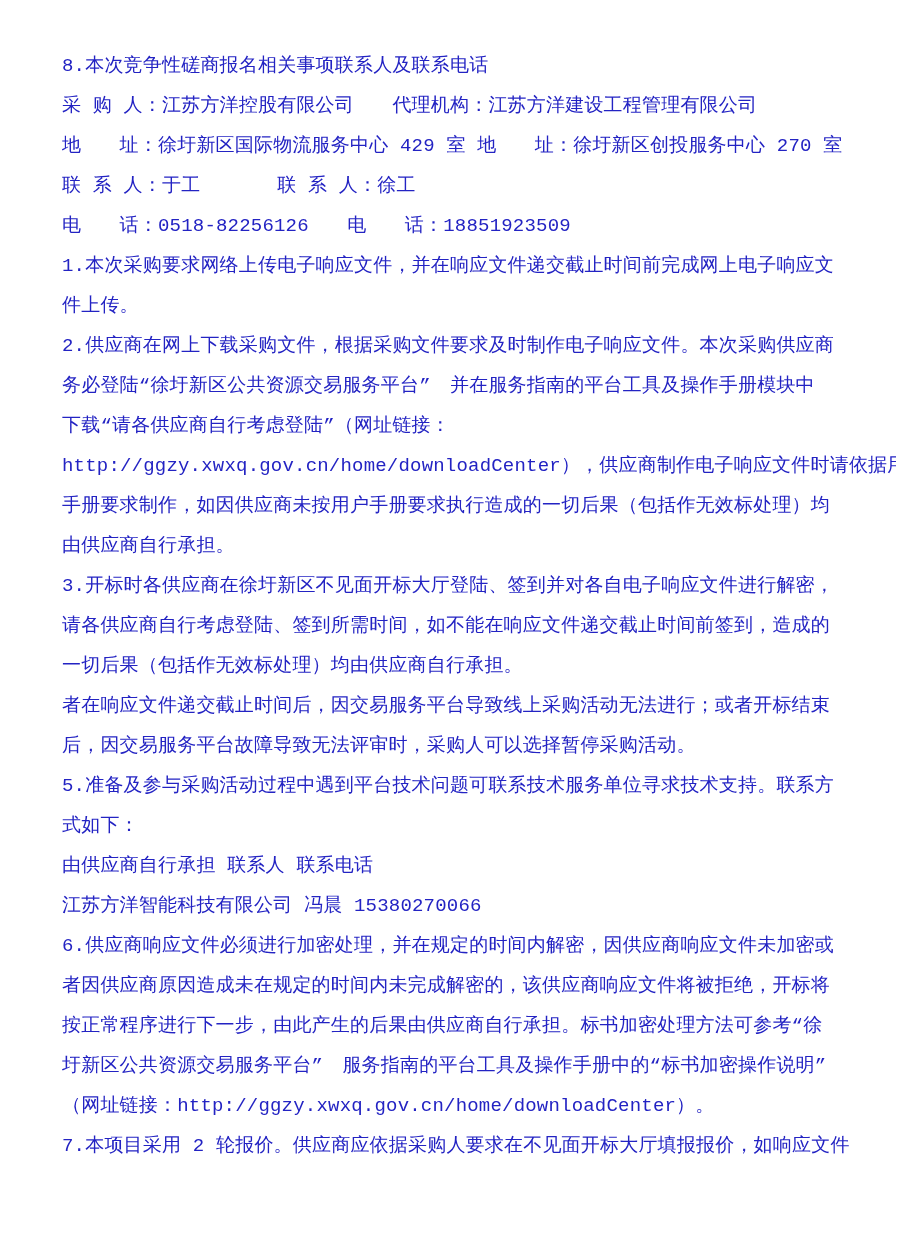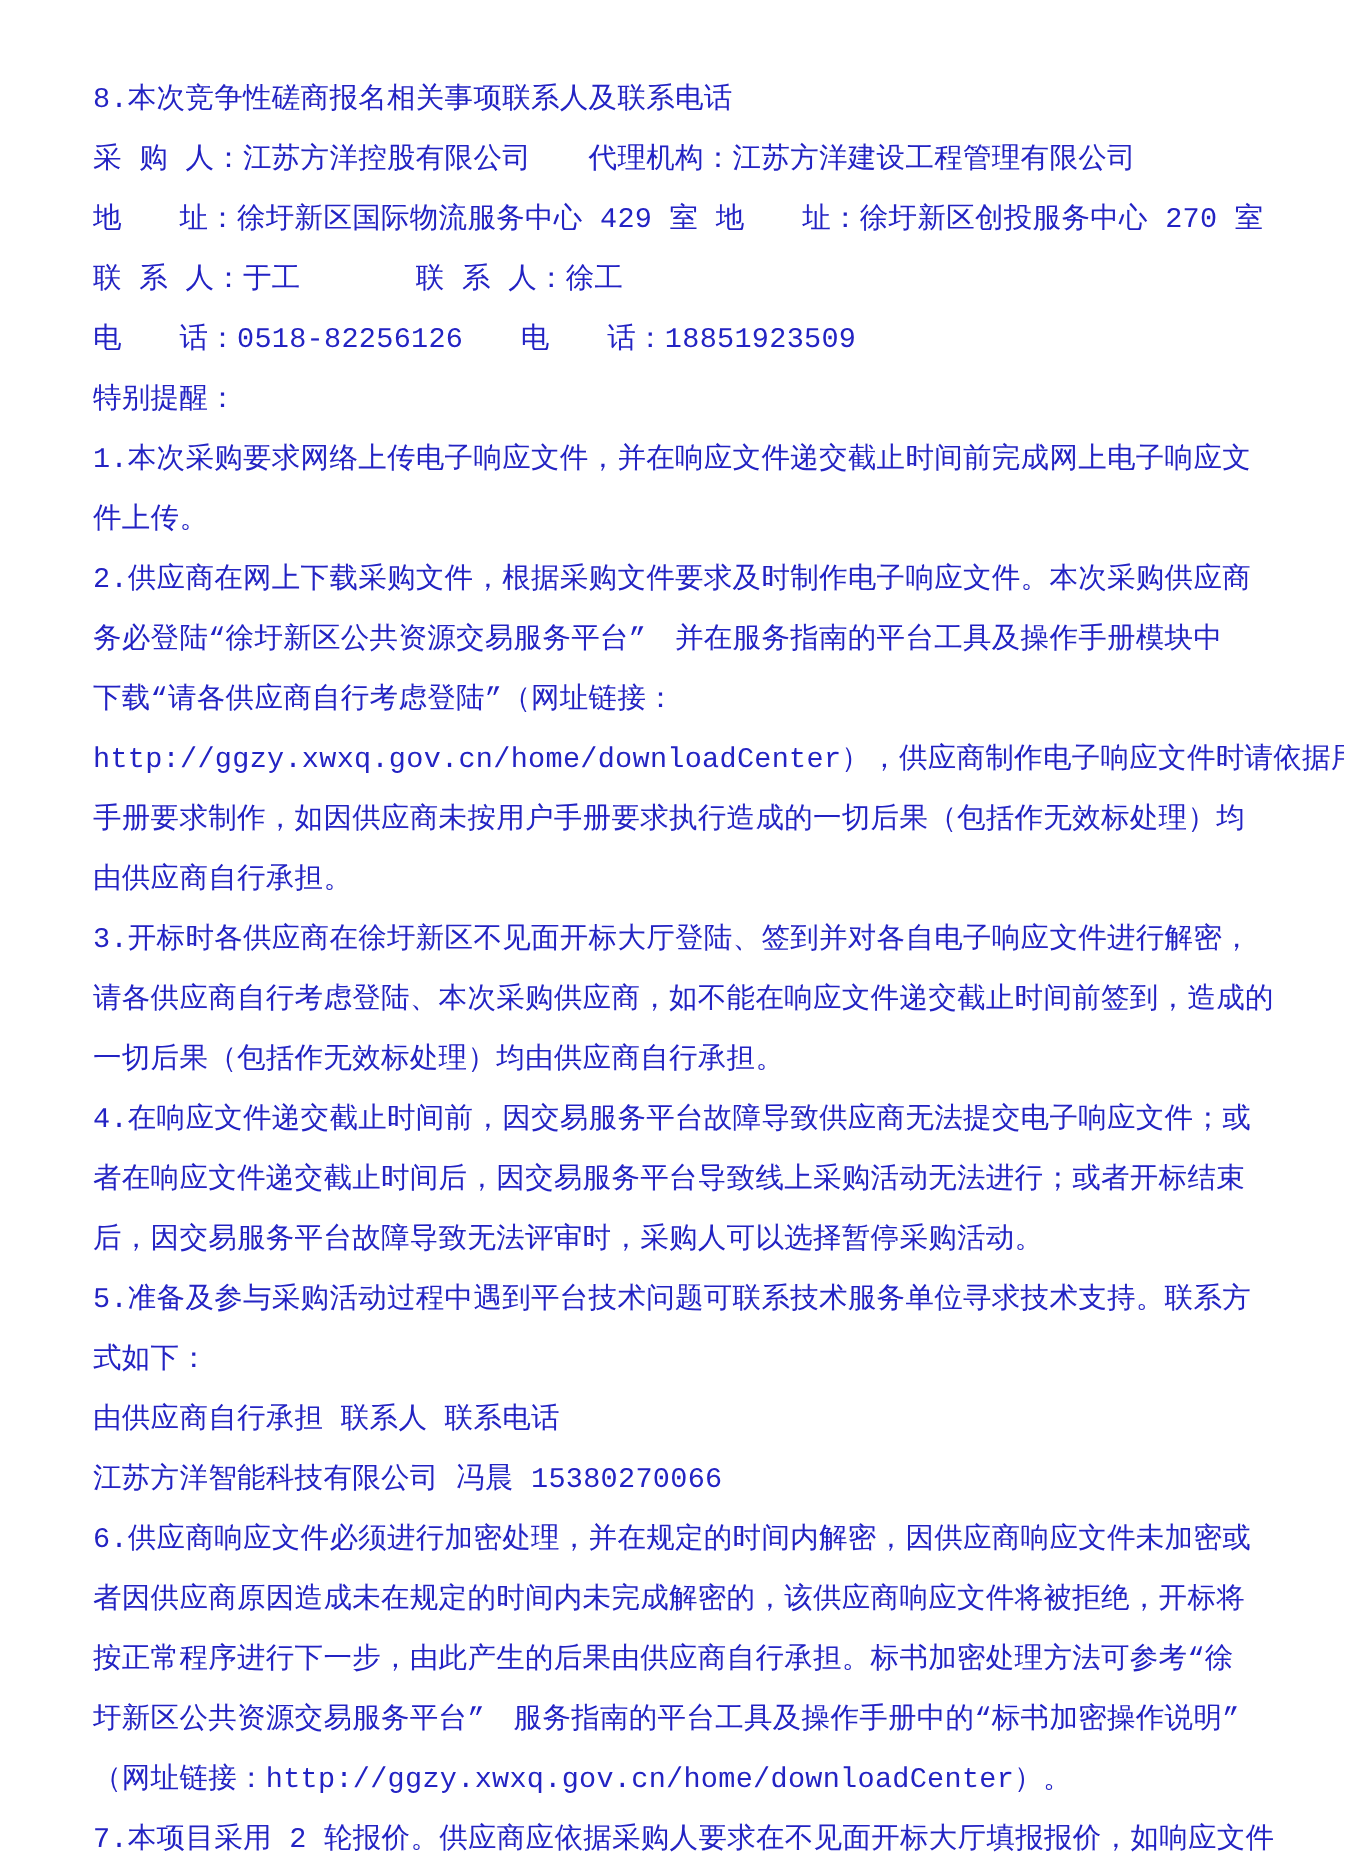--- a/index.html
+++ b/index.html
@@ -33,33 +33,31 @@
 </head>
 <body>
 
 <div class="page">
   <div class="content">
       <div class="line">8.本次竞争性磋商报名相关事项联系人及联系电话</div>
       <div class="line">采 购 人：江苏方洋控股有限公司　　代理机构：江苏方洋建设工程管理有限公司</div>
       <div class="line">地　　址：徐圩新区国际物流服务中心 429 室 地　　址：徐圩新区创投服务中心 270 室</div>
       <div class="line">联 系 人：于工　　　　联 系 人：徐工</div>
       <div class="line">电　　话：0518-82256126　　电　　话：18851923509</div>
-      <div class="line">特别提醒：</div>
       <div class="line">1.本次采购要求网络上传电子响应文件，并在响应文件递交截止时间前完成网上电子响应文</div>
       <div class="line">件上传。</div>
       <div class="line">2.供应商在网上下载采购文件，根据采购文件要求及时制作电子响应文件。本次采购供应商</div>
       <div class="line">务必登陆“徐圩新区公共资源交易服务平台”　并在服务指南的平台工具及操作手册模块中</div>
       <div class="line">下载“请各供应商自行考虑登陆”（网址链接：</div>
       <div class="line">http://ggzy.xwxq.gov.cn/home/downloadCenter），供应商制作电子响应文件时请依据用户</div>
       <div class="line">手册要求制作，如因供应商未按用户手册要求执行造成的一切后果（包括作无效标处理）均</div>
       <div class="line">由供应商自行承担。</div>
       <div class="line">3.开标时各供应商在徐圩新区不见面开标大厅登陆、签到并对各自电子响应文件进行解密，</div>
-      <div class="line">请各供应商自行考虑登陆、本次采购供应商，如不能在响应文件递交截止时间前签到，造成的</div>
+      <div class="line">请各供应商自行考虑登陆、签到所需时间，如不能在响应文件递交截止时间前签到，造成的</div>
       <div class="line">一切后果（包括作无效标处理）均由供应商自行承担。</div>
-      <div class="line">4.在响应文件递交截止时间前，因交易服务平台故障导致供应商无法提交电子响应文件；或</div>
       <div class="line">者在响应文件递交截止时间后，因交易服务平台导致线上采购活动无法进行；或者开标结束</div>
       <div class="line">后，因交易服务平台故障导致无法评审时，采购人可以选择暂停采购活动。</div>
       <div class="line">5.准备及参与采购活动过程中遇到平台技术问题可联系技术服务单位寻求技术支持。联系方</div>
       <div class="line">式如下：</div>
       <div class="line">由供应商自行承担 联系人 联系电话</div>
       <div class="line">江苏方洋智能科技有限公司 冯晨 15380270066</div>
       <div class="line">6.供应商响应文件必须进行加密处理，并在规定的时间内解密，因供应商响应文件未加密或</div>
       <div class="line">者因供应商原因造成未在规定的时间内未完成解密的，该供应商响应文件将被拒绝，开标将</div>
       <div class="line">按正常程序进行下一步，由此产生的后果由供应商自行承担。标书加密处理方法可参考“徐</div>
       <div class="line">圩新区公共资源交易服务平台”　服务指南的平台工具及操作手册中的“标书加密操作说明”</div>

